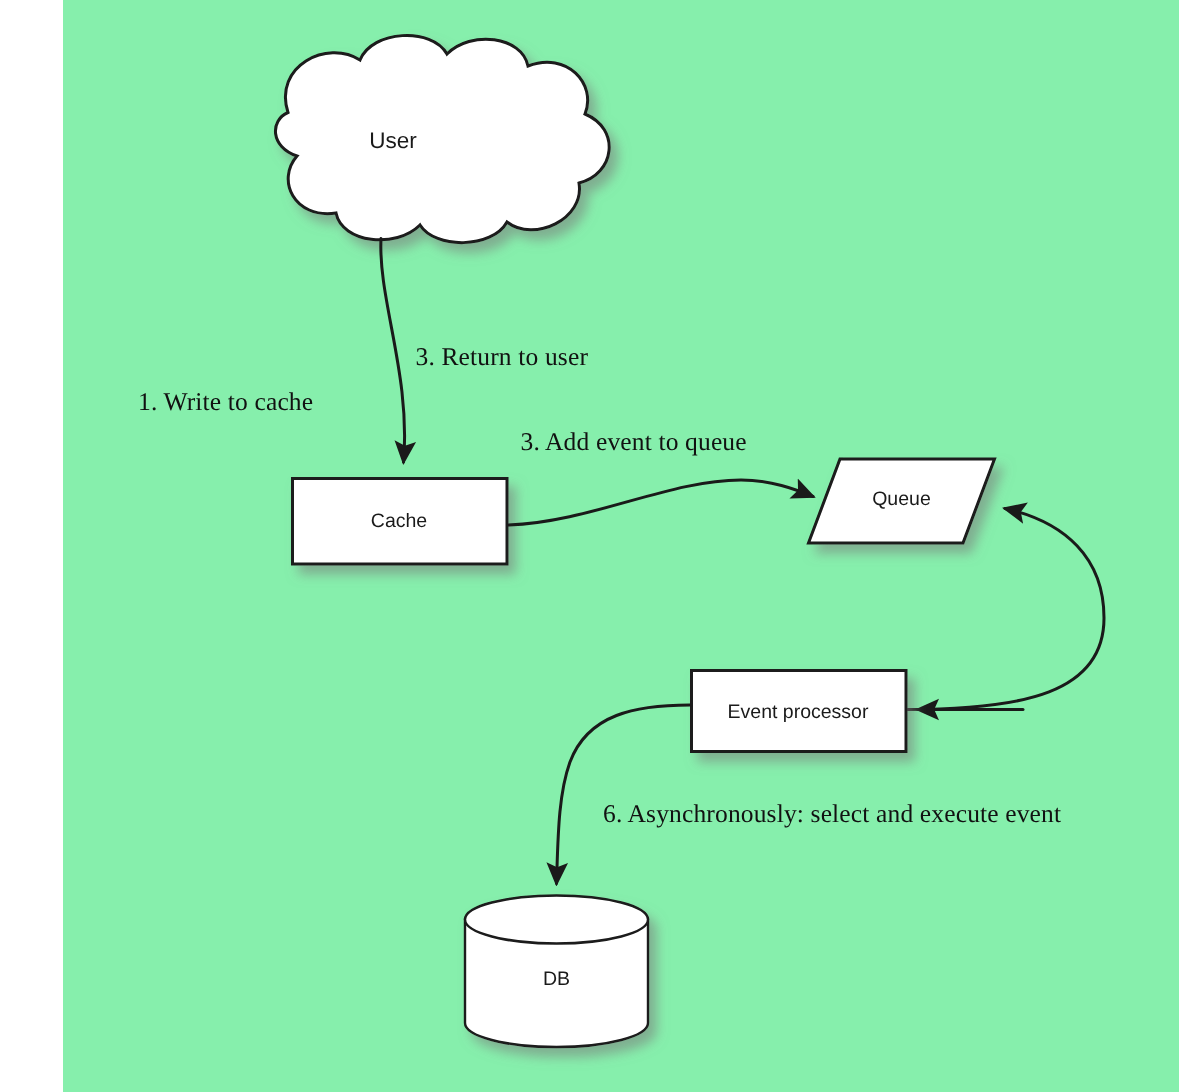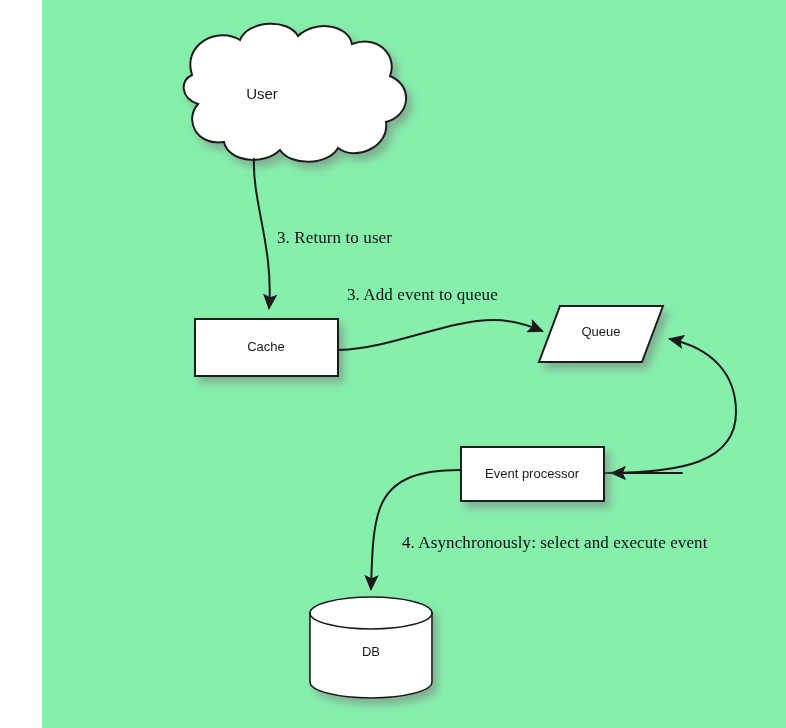--- a/index.html
+++ b/index.html
@@ -135,20 +135,21 @@
 
     <g>
       <g class="shadow-soft">
         <path class="node-shape-thin" d="M 268 613 L 268 682 A 61 16 0 0 0 390 682 L 390 613 Z"></path>
         <ellipse class="node-shape-thin" cx="329" cy="613" rx="61" ry="16"></ellipse>
       </g>
       <text class="node-label" x="329" y="653">DB</text>
     </g>
   </svg>
 
+  <div class="step-label" style="left:50px; top:258px;">1. Write to cache</div>
 
   <div class="step-label" style="left:305px; top:285px;">3. Add event to queue</div>
 
   <div class="step-label" style="left:235px; top:228px;">3. Return to user</div>
 
-  <div class="step-label" style="left:360px; top:533px;">4. Asynchronously: select and execute event</div>
+  <div class="step-label" style="left:360px; top:533px;">6. Asynchronously: select and execute event</div>
 
 </div>
 
 </body></html>

